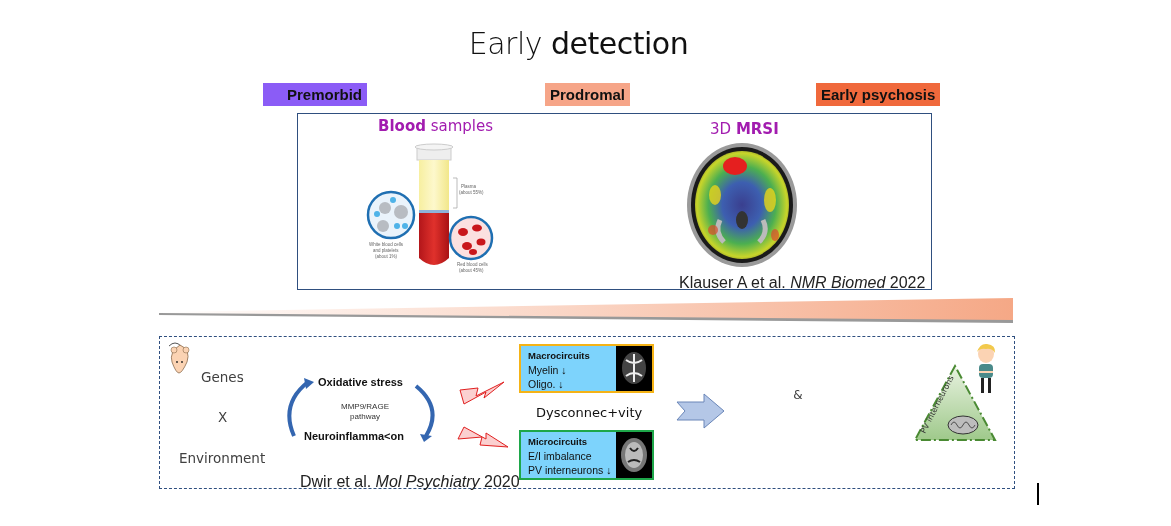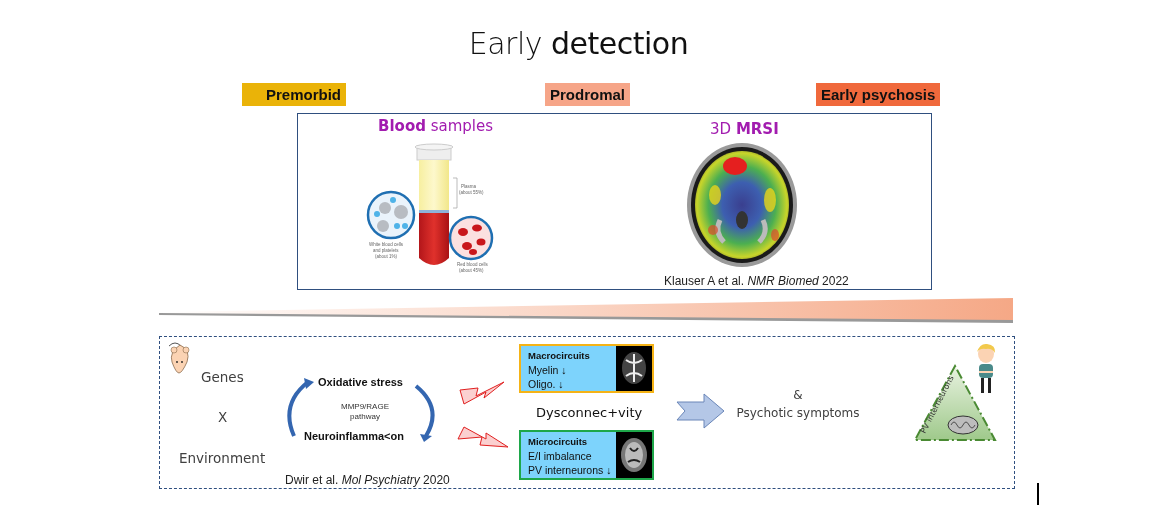--- a/index.html
+++ b/index.html
@@ -3,34 +3,34 @@
 <meta charset="utf-8">
 <style>
   html, body { margin:0; padding:0; background:#ffffff; }
   body { width:1171px; height:526px; position:relative; overflow:hidden; font-family:"Liberation Sans", sans-serif; color:#111; }
   .abs { position:absolute; }
   .title { left:0; width:1157px; top:26px; text-align:center; font-size:30px; font-family:"DejaVu Sans", sans-serif; font-weight:300; color:#111; letter-spacing:-0.5px; }
   .title b { font-weight:400; }
   .stage { top:83px; height:23px; line-height:23px; padding:0 5px; font-size:15px; font-weight:bold; color:#111; }
   .top-box { left:297px; top:113px; width:633px; height:175px; border:1.5px solid #2f4f7f; background:#fff; }
   .box-heading { font-size:15px; font-family:"DejaVu Sans", sans-serif; color:#a21caf; }
-  .cite { font-size:12px; color:#222; }
+  .cite { font-size:16px; color:#222;margin-left:15px; }
   .cite i { font-style:italic; }
   .bottom-box { left:159px; top:336px; width:854px; height:151px; border:1.5px dashed #2f4f7f; }
   .label { font-family:"DejaVu Sans", sans-serif; color:#404040; }
   .circuit { border:2px solid; background:#7dd3fc; font-size:10.5px; line-height:14px; padding:3px 0 0 7px; box-sizing:border-box; }
   .circuit .scan { position:absolute; right:0; top:0; bottom:0; width:36px; background:#000; }
   .cursor { left:1037px; top:483px; width:1.5px; height:22px; background:#000; }
 </style>
 </head>
 <body>
 
 <div class="abs title"><span>Early </span><b>detection</b></div>
 
-<div class="abs stage" style="left:242px;background:#eab308;padding-left:24px;">Premorbid</div>
+<div class="abs stage" style="left:263px;background:#8b5cf6;padding-left:24px;">Premorbid</div>
 <div class="abs stage" style="left:545px;background:#f6a588;">Prodromal</div>
 <div class="abs stage" style="left:816px;background:#f0693c;">Early psychosis</div>
 
 <div class="abs top-box"></div>
 
 <div class="abs box-heading" style="left:378px;top:117px;"><b>Blood</b><span> samples</span></div>
 
 <svg class="abs" style="left:355px;top:140px;" width="160" height="135">
   <defs>
     <linearGradient id="plasma" x1="0" x2="1">
@@ -185,21 +185,20 @@
       </svg>
   </div>
 </div>
 
 <svg class="abs" style="left:676px;top:393px;" width="50" height="36">
   <polygon points="1,9 28,9 28,1 48,18 28,35 28,27 1,27 9,18" fill="#b4c7e7" stroke="#6a86b8" stroke-width="1"></polygon>
 </svg>
 
 <div class="abs label" style="left:718px;top:386px;width:160px;text-align:center;font-size:12px;line-height:18px;">
   <div>&amp;</div>
-  <div>Psychotic symptoms</div>
 </div>
 
 <svg class="abs" style="left:895px;top:360px;" width="110" height="90">
   <defs>
     <linearGradient id="tri" x1="0" y1="0" x2="0" y2="1">
         <stop offset="0" stop-color="#e8f2e0"></stop>
         <stop offset="1" stop-color="#9fc98b"></stop>
       </linearGradient>
   </defs>
   <polygon points="60,6 20,80 100,80" fill="url(#tri)" stroke="#4a8a33" stroke-width="2" stroke-dasharray="10 3 2 3"></polygon>

